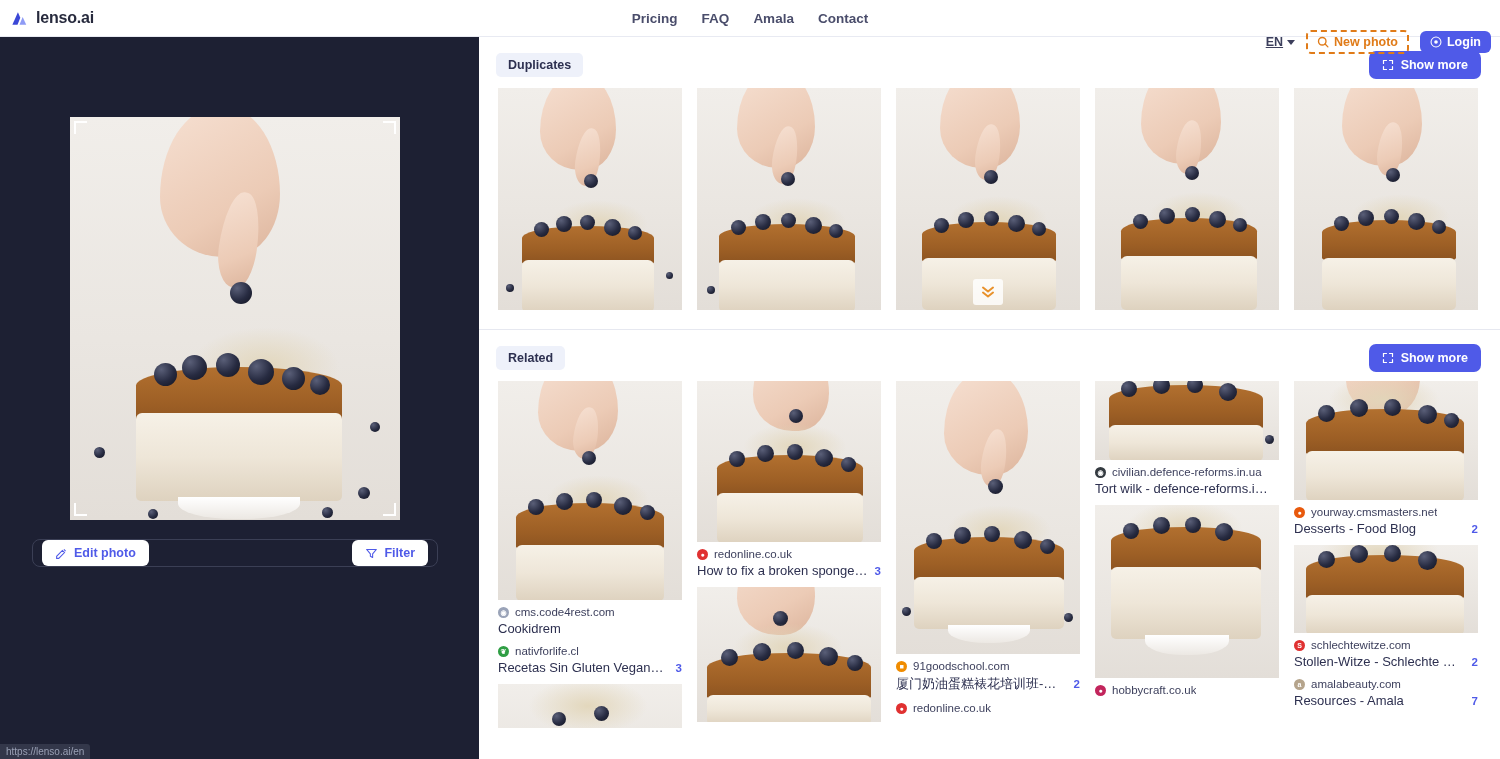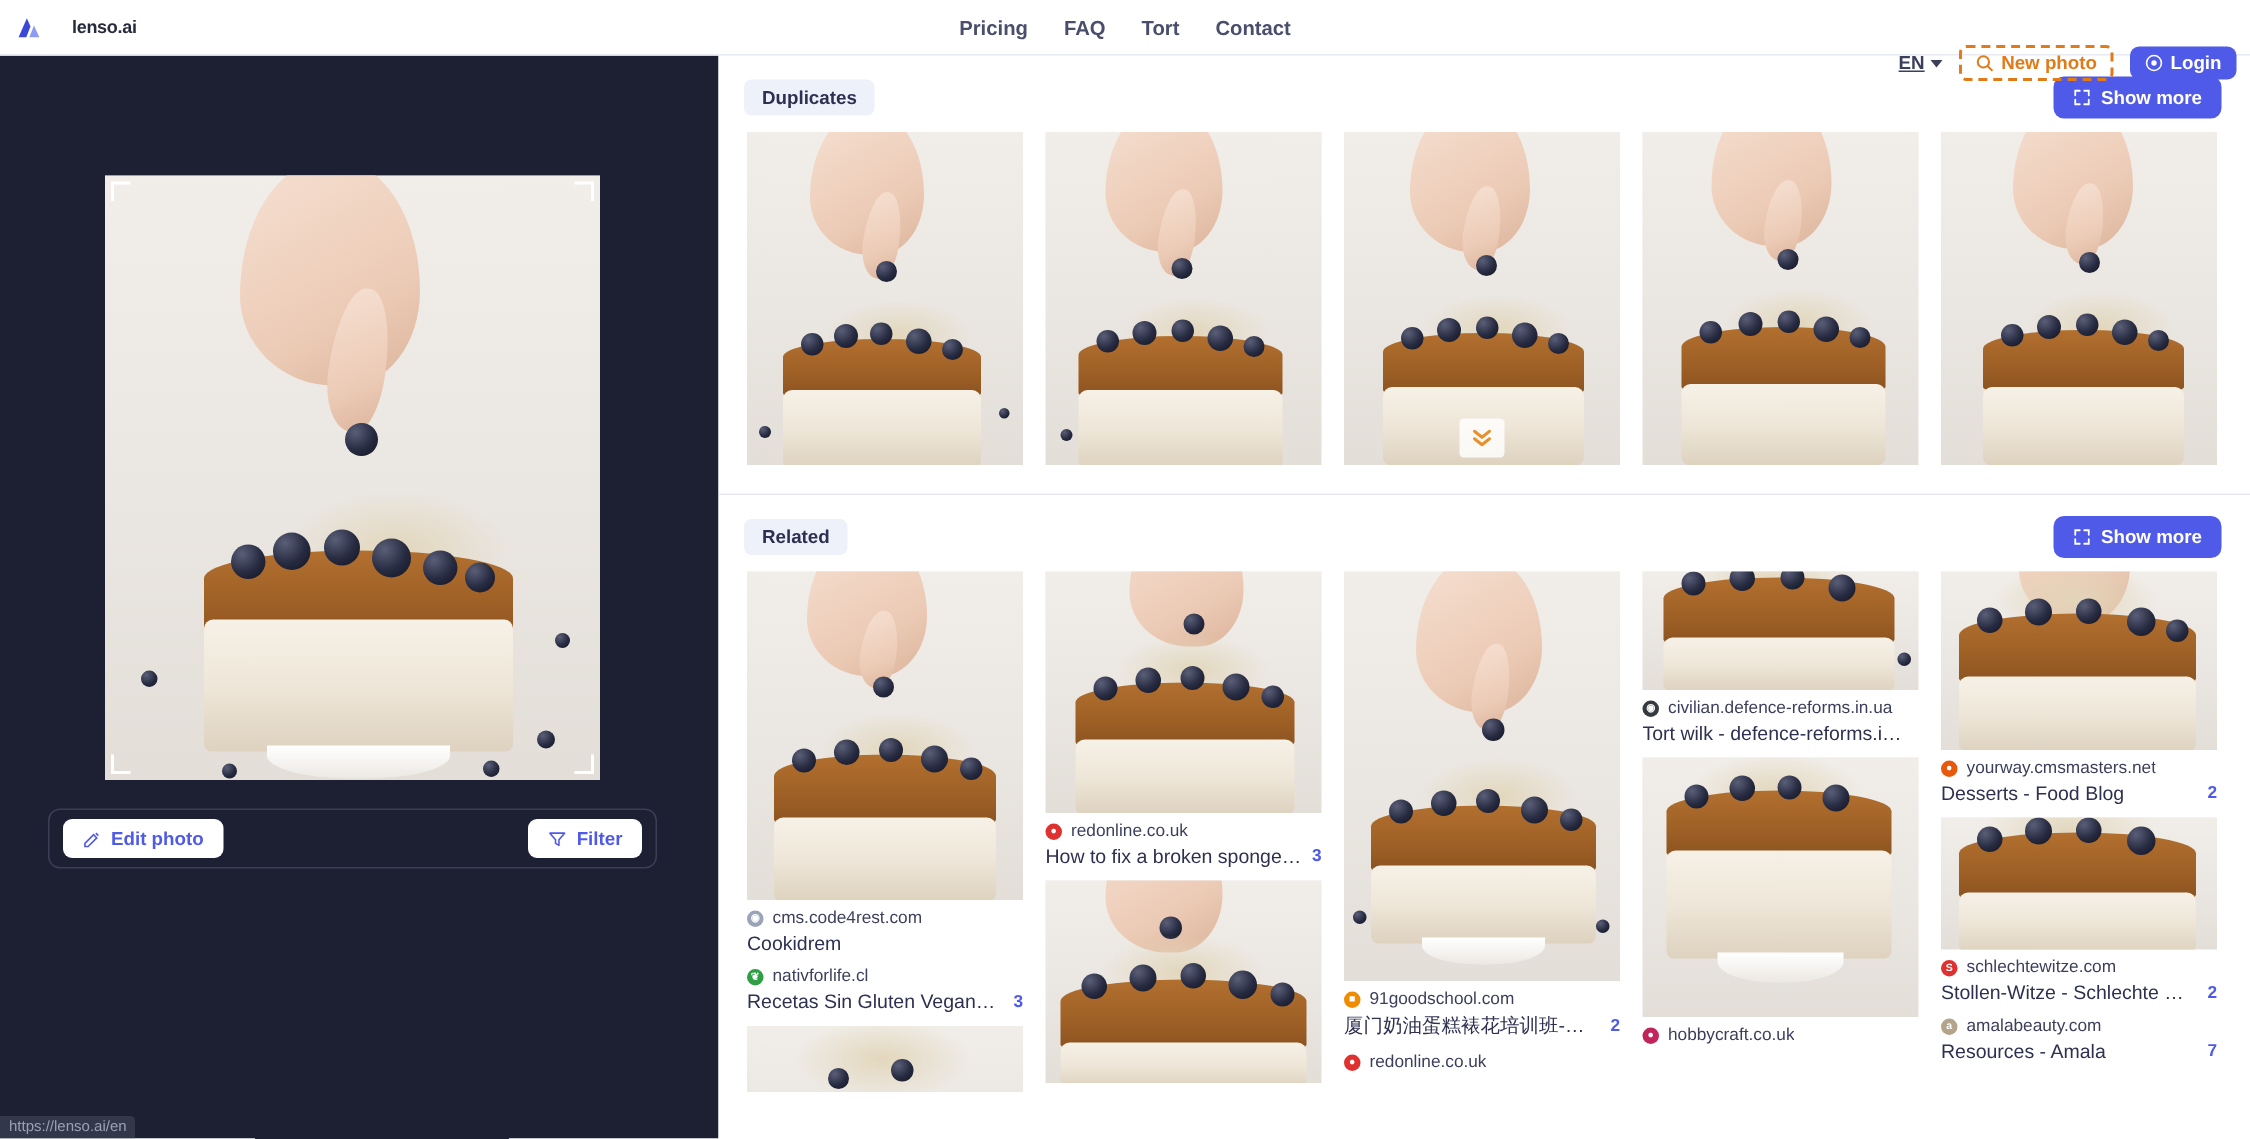--- a/index.html
+++ b/index.html
@@ -19,23 +19,22 @@
     align-items: center;
     position: relative;
     z-index: 20;
   }
   .logo-wrap {
     display: flex; align-items: center; gap: 7px;
     padding-left: 10px;
   }
   .logo-mark { width: 19px; height: 19px; flex: none; }
   .logo-text {
-    font-size: 12px; font-weight: bold; color: #272a3d;
+    font-size: 16px; font-weight: bold; color: #272a3d;
     letter-spacing: -0.2px;
-    margin-left: 12px;
   }
   .nav {
     position: absolute; left: 50%; transform: translateX(-50%);
     display: flex; align-items: center; gap: 24px;
   }
   .nav-item {
     font-size: 13.5px; font-weight: bold; color: #4a4d6b;
     cursor: pointer; white-space: nowrap;
   }
   .header-right {
@@ -100,21 +99,21 @@
     z-index: 4;
   }
   .corner.tl { top: 4px; left: 4px; border-right: none; border-bottom: none; }
   .corner.tr { top: 4px; right: 4px; border-left: none; border-bottom: none; }
   .corner.bl { bottom: 4px; left: 4px; border-right: none; border-top: none; }
   .corner.br { bottom: 4px; right: 4px; border-left: none; border-top: none; }
 
   .tool-panel {
     position: absolute;
     left: 32px; top: 502px;
-    width: 406px; height: 40px;
+    width: 406px; height: 28px;
     border: 1px solid #3b3f55;
     border-radius: 8px;
     display: flex; align-items: center;
     justify-content: space-between;
     padding: 0 9px;
   }
   .wbtn {
     display: flex; align-items: center; gap: 6px;
     background: #fff; color: #4f5ae8;
     font-size: 12.5px; font-weight: bold;
@@ -280,21 +279,21 @@
     <svg class="logo-mark" viewBox="0 0 24 24">
       <path d="M3 20 L10 4 L13 11 L9.5 20 Z" fill="#3b47d6"></path>
       <path d="M12 20 L16 10 L20.5 20 Z" fill="#8e9bf5"></path>
     </svg>
     <span class="logo-text">lenso.ai</span>
   </div>
 
   <div class="nav">
     <span class="nav-item">Pricing</span>
     <span class="nav-item">FAQ</span>
-    <span class="nav-item">Tort</span>
+    <span class="nav-item">Amala</span>
     <span class="nav-item">Contact</span>
   </div>
 
   <div class="header-right">
     <div class="lang">
       <u>EN</u>
       <span class="chev-d"></span>
     </div>
     <div class="new-search">
       <svg width="12" height="12" viewBox="0 0 16 16">

